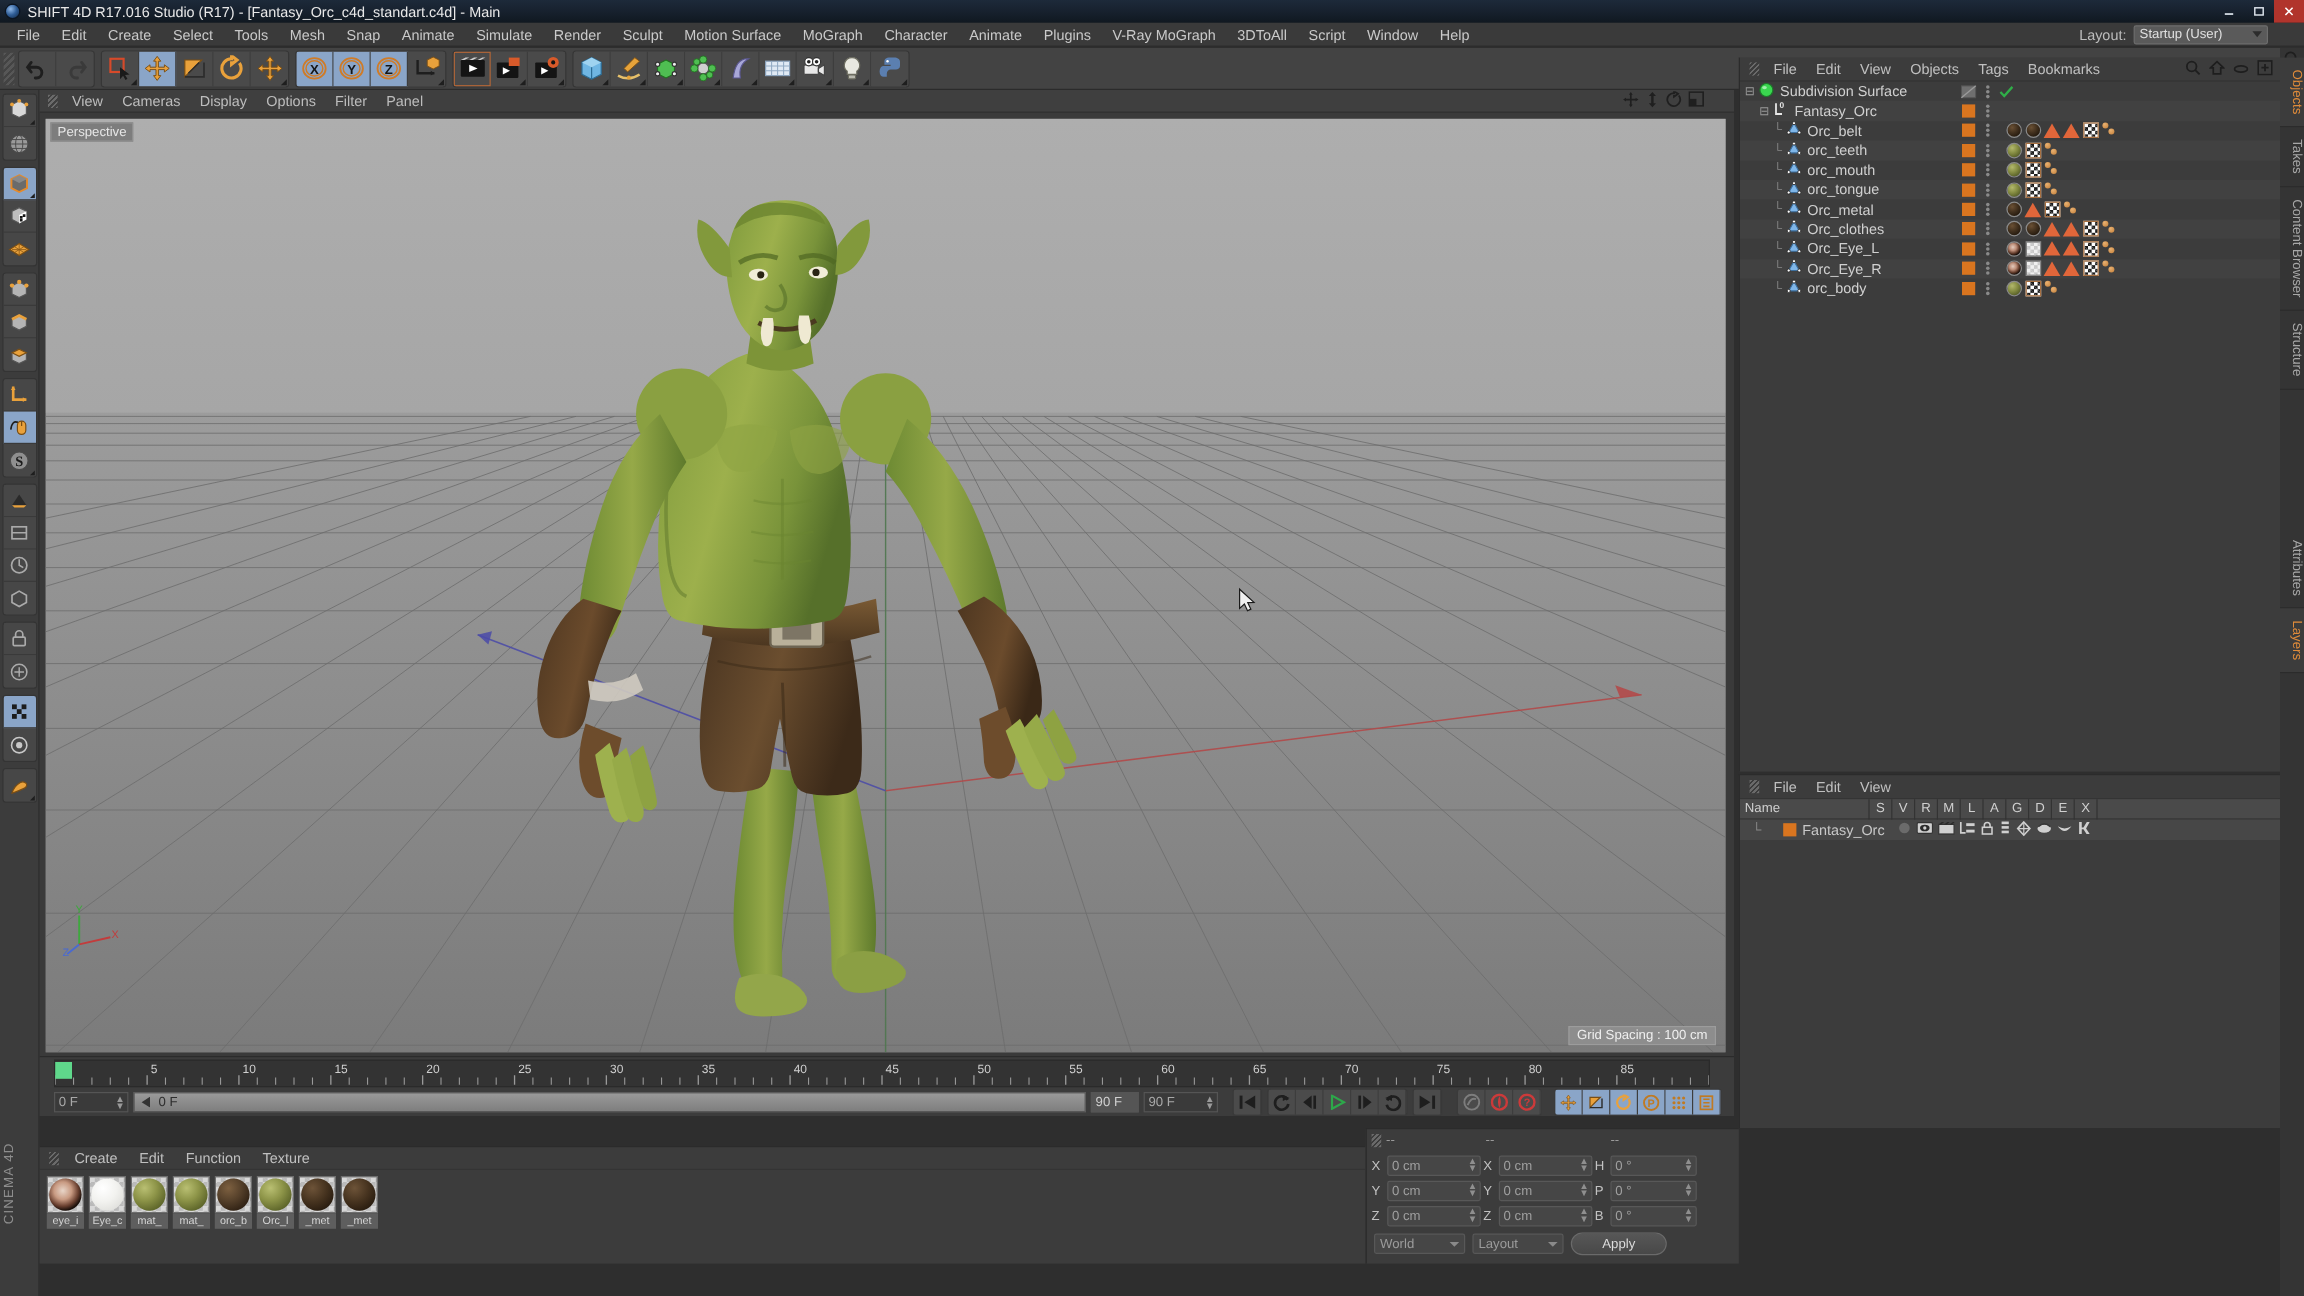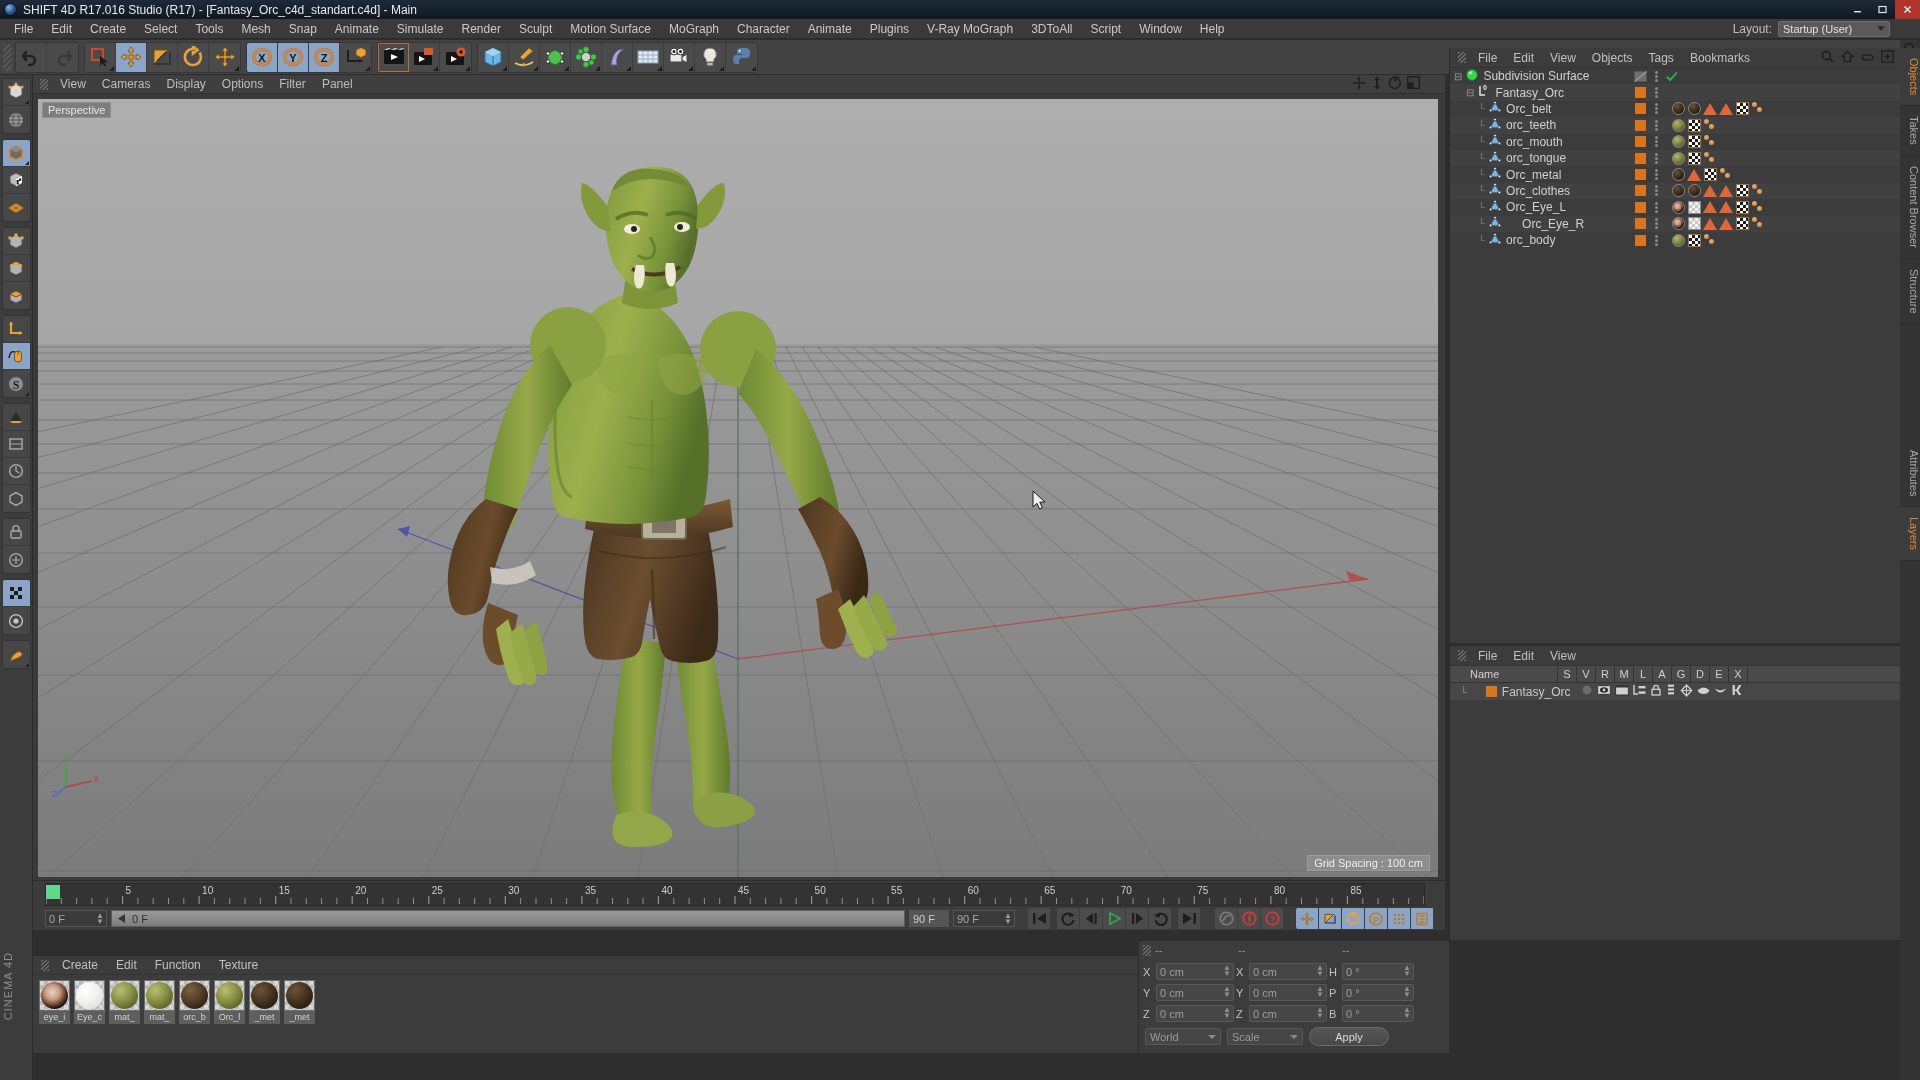--- a/index.html
+++ b/index.html
@@ -162,21 +162,21 @@
   .tag-sel { width: 14px; height: 13px; position: relative; }
   .tag-sel i { position: absolute; width: 5px; height: 5px; border-radius: 50%;
     background: radial-gradient(circle at 35% 30%, #e8b070, #c4803a); }
 
   
   .laymgr { position: absolute; left: 1449px; top: 645px; width: 451px; height: 295px; background: #3c3c3c;
     border-top: 1px solid #2b2b2b; border-left: 1px solid #2b2b2b; }
   .lm-menu { height: 20px; display: flex; align-items: center; padding-left: 4px; border-bottom: 1px solid #343434; }
   .lm-menu .mi { padding: 0 8px; font-size: 12px; color: #c0c0c0; line-height: 20px; }
   .lm-head { height: 17px; display: flex; align-items: center; background: #4a4a4a; border-bottom: 1px solid #333; }
-  .lm-head .hname { width: 108px; padding-left: 20px; font-size: 11px; color: #d0d0d0;
+  .lm-head .hname { width: 108px; padding-left: 4px; font-size: 11px; color: #d0d0d0;
     border-right: 1px solid #333; height: 17px; line-height: 17px; }
   .lm-head .hc { width: 19px; text-align: center; font-size: 11px; color: #d0d0d0; border-right: 1px solid #333;
     height: 17px; line-height: 17px; }
   .lm-row { height: 17px; display: flex; align-items: center; background: #474747; font-size: 12px; }
   .lm-swatch { width: 11px; height: 11px; background: #d9751f; margin: 0 5px 0 18px; }
   .lm-icons { display: flex; align-items: center; gap: 4px; margin-left: 10px; }
 
   
   .coords { position: absolute; left: 1138px; top: 940px; width: 311px; height: 113px; background: #3c3c3c;
     border-top: 1px solid #2b2b2b; border-left: 1px solid #2b2b2b; }
@@ -1489,21 +1489,21 @@
         <div class="orow alt">
           <span style="display:inline-block;width:28px"></span>
           <span style="color:#8a8a8a;font-size:10px">└</span>
       <span style="display:inline-block;width:3px"></span>
       <span><svg width="14" height="14" viewBox="0 0 14 14">
               <path d="M7 2.6 L11.4 10.4 H2.6 Z" fill="#7fb6e8" stroke="#3d6f9e" stroke-width=".9"></path>
               <circle cx="7" cy="2.6" r="1.3" fill="#fff" stroke="#2a2a2a" stroke-width=".7"></circle>
               <circle cx="2.6" cy="10.4" r="1.3" fill="#fff" stroke="#2a2a2a" stroke-width=".7"></circle>
               <circle cx="11.4" cy="10.4" r="1.3" fill="#fff" stroke="#2a2a2a" stroke-width=".7"></circle>
             </svg></span>
-      <span class="oname" style="margin-left:20px">Orc_Eye_R</span>
+      <span class="oname" style="margin-left:4px">Orc_Eye_R</span>
       <span class="otags" style="left:183px">
           <span class="tagico">
               <span style="display:block;width:11px;height:11px;background:#d9751f"></span>
             </span>
           <span class="tagico">
               <svg width="5" height="13" viewBox="0 0 5 13">
                 <circle cx="2.5" cy="2.5" r="1.5" fill="#8a8a8a"></circle>
                 <circle cx="2.5" cy="6.5" r="1.5" fill="#8a8a8a"></circle>
                 <circle cx="2.5" cy="10.5" r="1.5" fill="#8a8a8a"></circle>
               </svg>
@@ -1698,21 +1698,21 @@
             <span class="ar">▲<br>▼</span>
           </span>
         </div>
       </div>
     <div class="co-btns">
       <div class="co-sel">
         <span>World</span>
         <span class="caret"></span>
       </div>
       <div class="co-sel">
-        <span>Scale</span>
+        <span>Layout</span>
         <span class="caret"></span>
       </div>
       <div class="apply-btn">Apply</div>
     </div>
   </div>
 
   <div class="rtabs">
     <div style="height:8px">
       <svg width="14" height="14" viewBox="0 0 14 14" style="margin:2px 3px">
           <circle cx="5.8" cy="5.8" r="4.2" fill="none" stroke="#1e1e1e" stroke-width="1.5"></circle>

